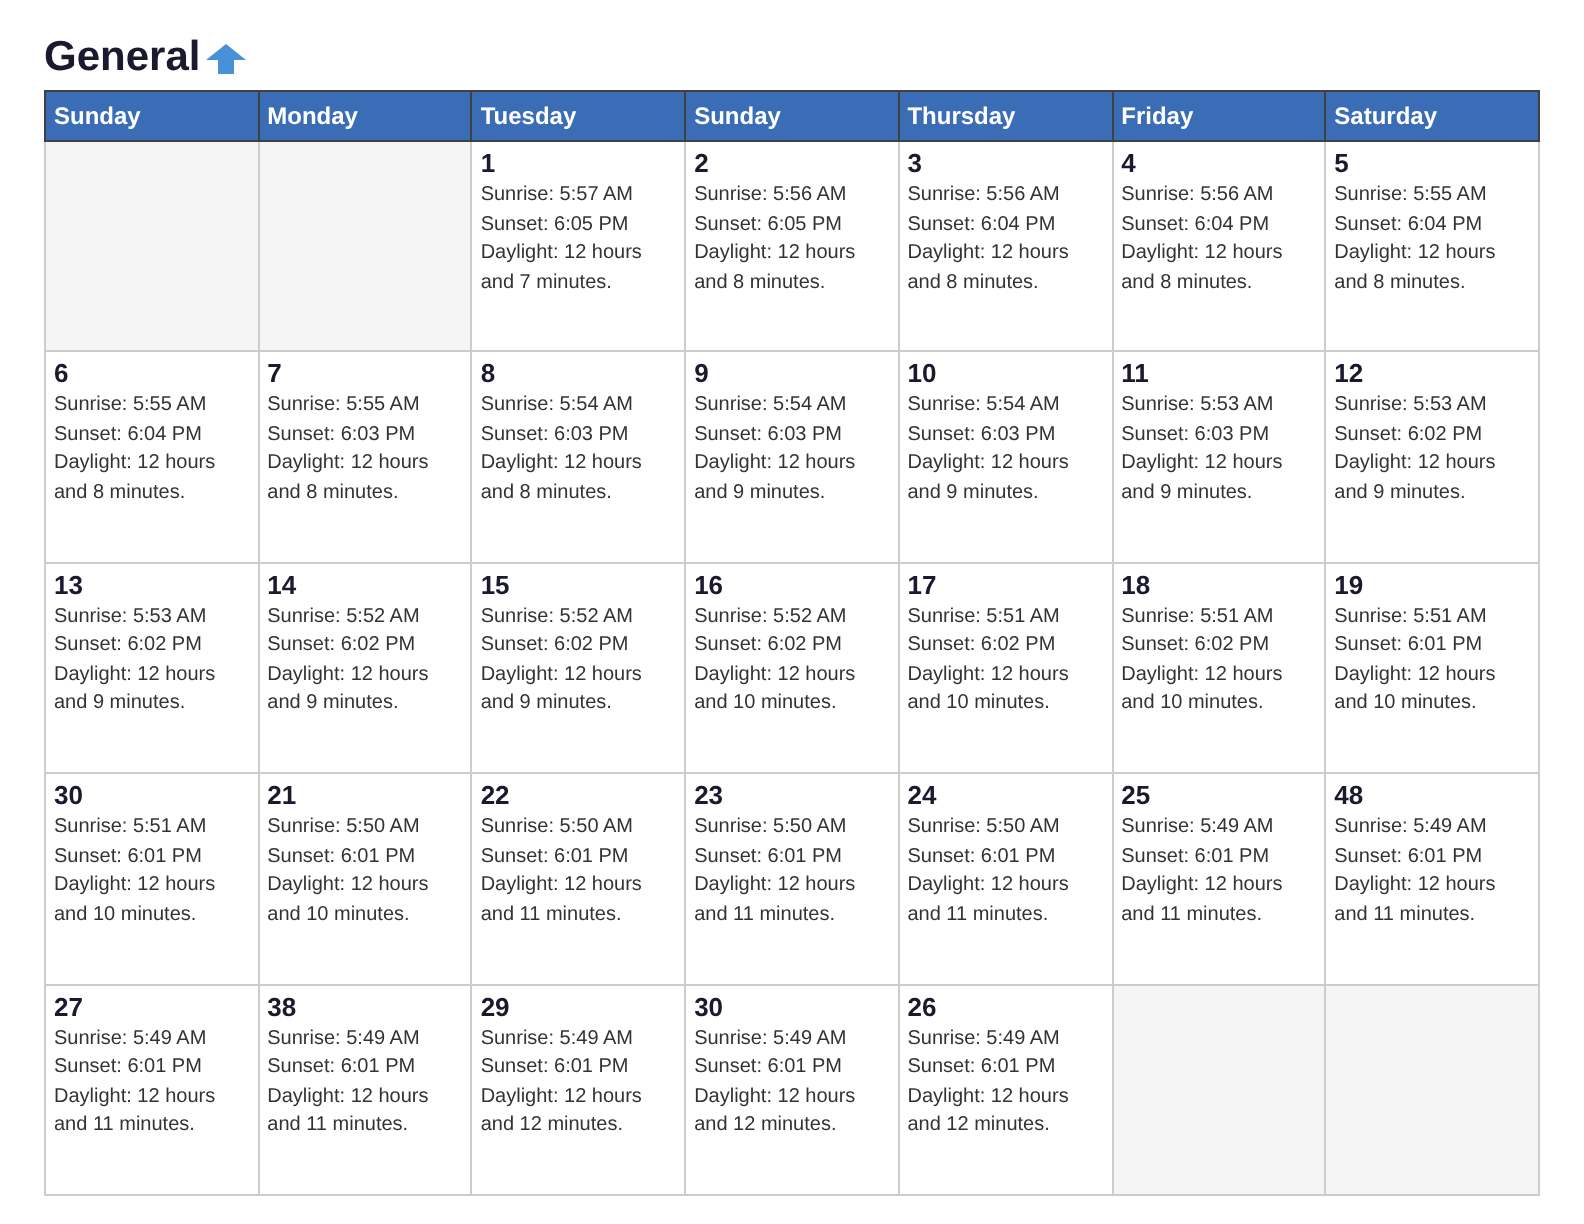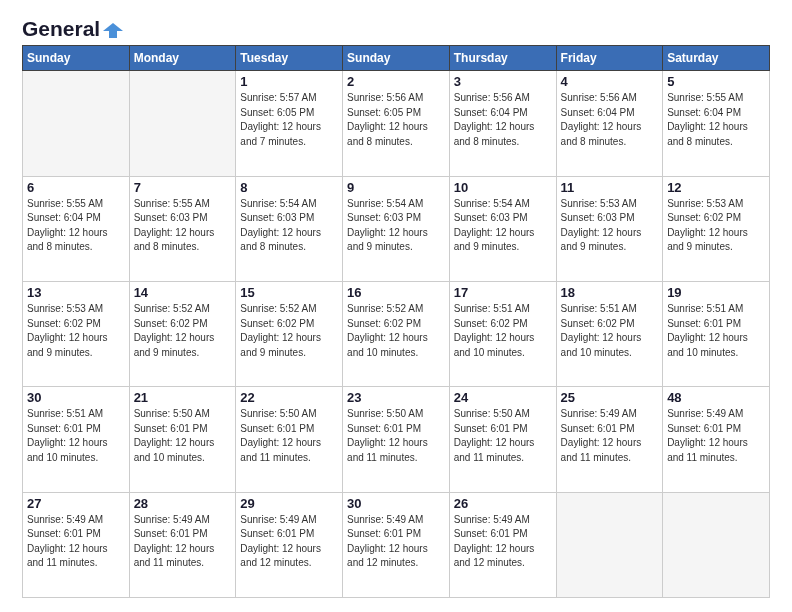--- a/index.html
+++ b/index.html
@@ -288,21 +288,21 @@
           </td>
         </tr>
         <tr>
           <td>
             <span class="day-num">27</span>
             <div class="day-info">Sunrise: 5:49 AM
 Sunset: 6:01 PM
 Daylight: 12 hours and 11 minutes.</div>
           </td>
           <td>
-            <span class="day-num">28</span>
+            <span class="day-num">38</span>
             <div class="day-info">Sunrise: 5:49 AM
 Sunset: 6:01 PM
 Daylight: 12 hours and 11 minutes.</div>
           </td>
           <td>
             <span class="day-num">29</span>
             <div class="day-info">Sunrise: 5:49 AM
 Sunset: 6:01 PM
 Daylight: 12 hours and 12 minutes.</div>
           </td>

